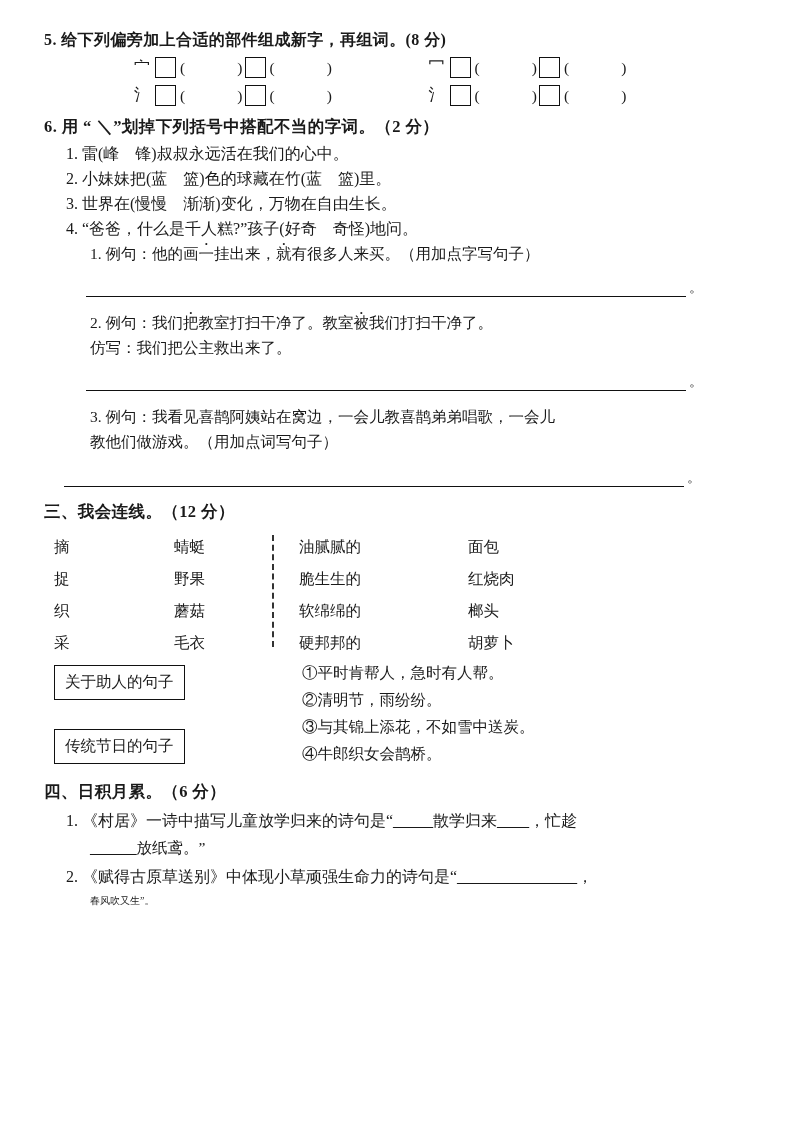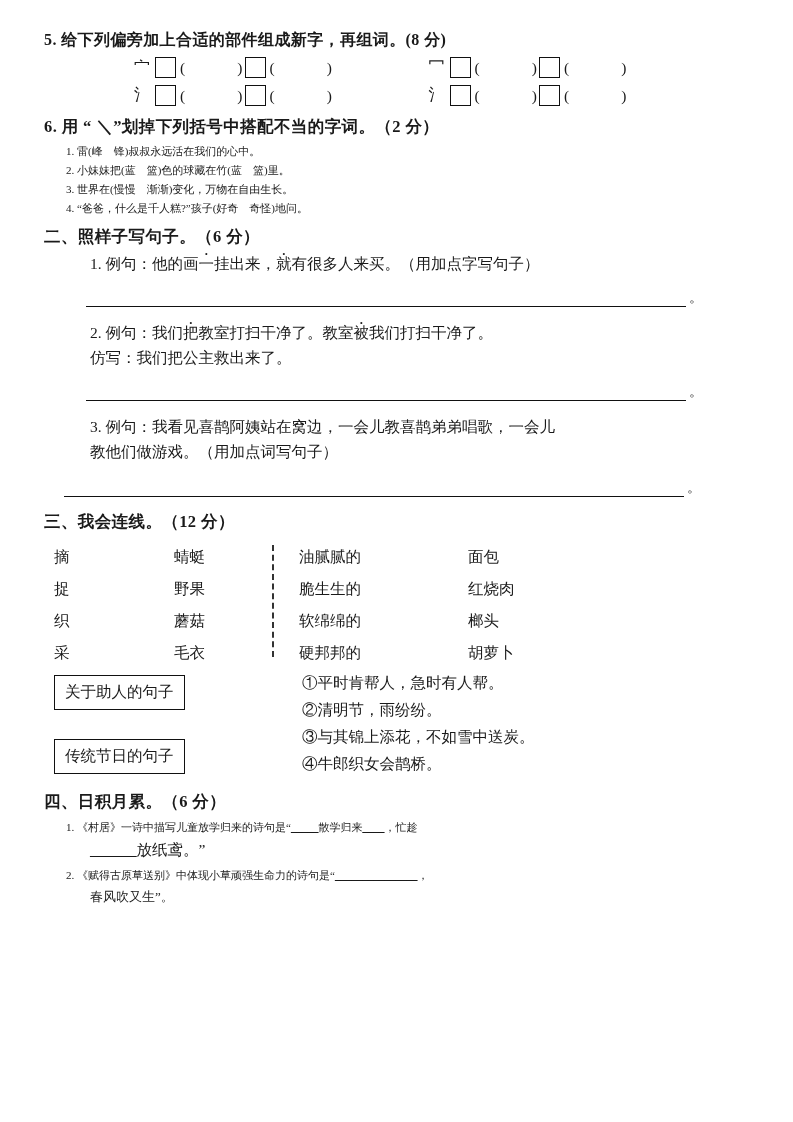--- a/index.html
+++ b/index.html
@@ -26,21 +26,21 @@
     font-weight: bold;
     font-size: 16.5px;
     letter-spacing: 0.4px;
     margin: 0 0 6px 0;
     white-space: nowrap;
   }
   .sec-head.small-num {
     font-size: 16px;
   }
   .item {
-    font-size: 11px;
+    font-size: 16px;
     margin: 0 0 4px 0;
     padding-left: 22px;
     white-space: nowrap;
   }
 
   
   .rad-block { margin: 4px 0 10px 0; }
   .rad-row {
     display: flex;
     align-items: center;
@@ -217,21 +217,20 @@
       </span>
     </div>
   </div>
 
   <div class="sec-head">6. 用 “ ＼”划掉下列括号中搭配不当的字词。（2 分）</div>
   <div class="item">1. 雷(峰　锋)叔叔永远活在我们的心中。</div>
   <div class="item">2. 小妹妹把(蓝　篮)色的球藏在竹(蓝　篮)里。</div>
   <div class="item">3. 世界在(慢慢　渐渐)变化，万物在自由生长。</div>
   <div class="item">4. “爸爸，什么是千人糕?”孩子(好奇　奇怪)地问。</div>
 
-  <div class="sec-head" style="margin-top:10px">二、照样子写句子。（6 分）</div>
 
   <div class="subitem">
     <span>1. 例句：</span><span>他的画</span><span class="dotted">一</span><span>挂出来，</span><span class="dotted">就</span><span>有很多人来买。（用加点字写句子）</span>
   </div>
 
   <div class="lnwrap">
     <div class="writeline"></div>
     <span class="period">。</span>
   </div>
 
@@ -301,15 +300,15 @@
   <div class="item wrap">
     <span>1. 《村居》一诗中描写儿童放学归来的诗句是“</span><span class="blank-u">_____</span><span>散学归来</span><span class="blank-u">____</span><span>，忙趁</span>
   </div>
   <div class="ind" style="font-size:15.5px;margin-bottom:6px">
     <span class="blank-u">______</span><span>放纸鸢。”</span>
   </div>
 
   <div class="item wrap">
     <span>2. 《赋得古原草送别》中体现小草顽强生命力的诗句是“</span><span class="blank-u">_______________</span><span>，</span>
   </div>
-  <div class="ind" style="font-size:13px">春风吹又生”。</div>
+  <div class="ind" style="font-size:10px">春风吹又生”。</div>
 
 </div>
 
 </body></html>

